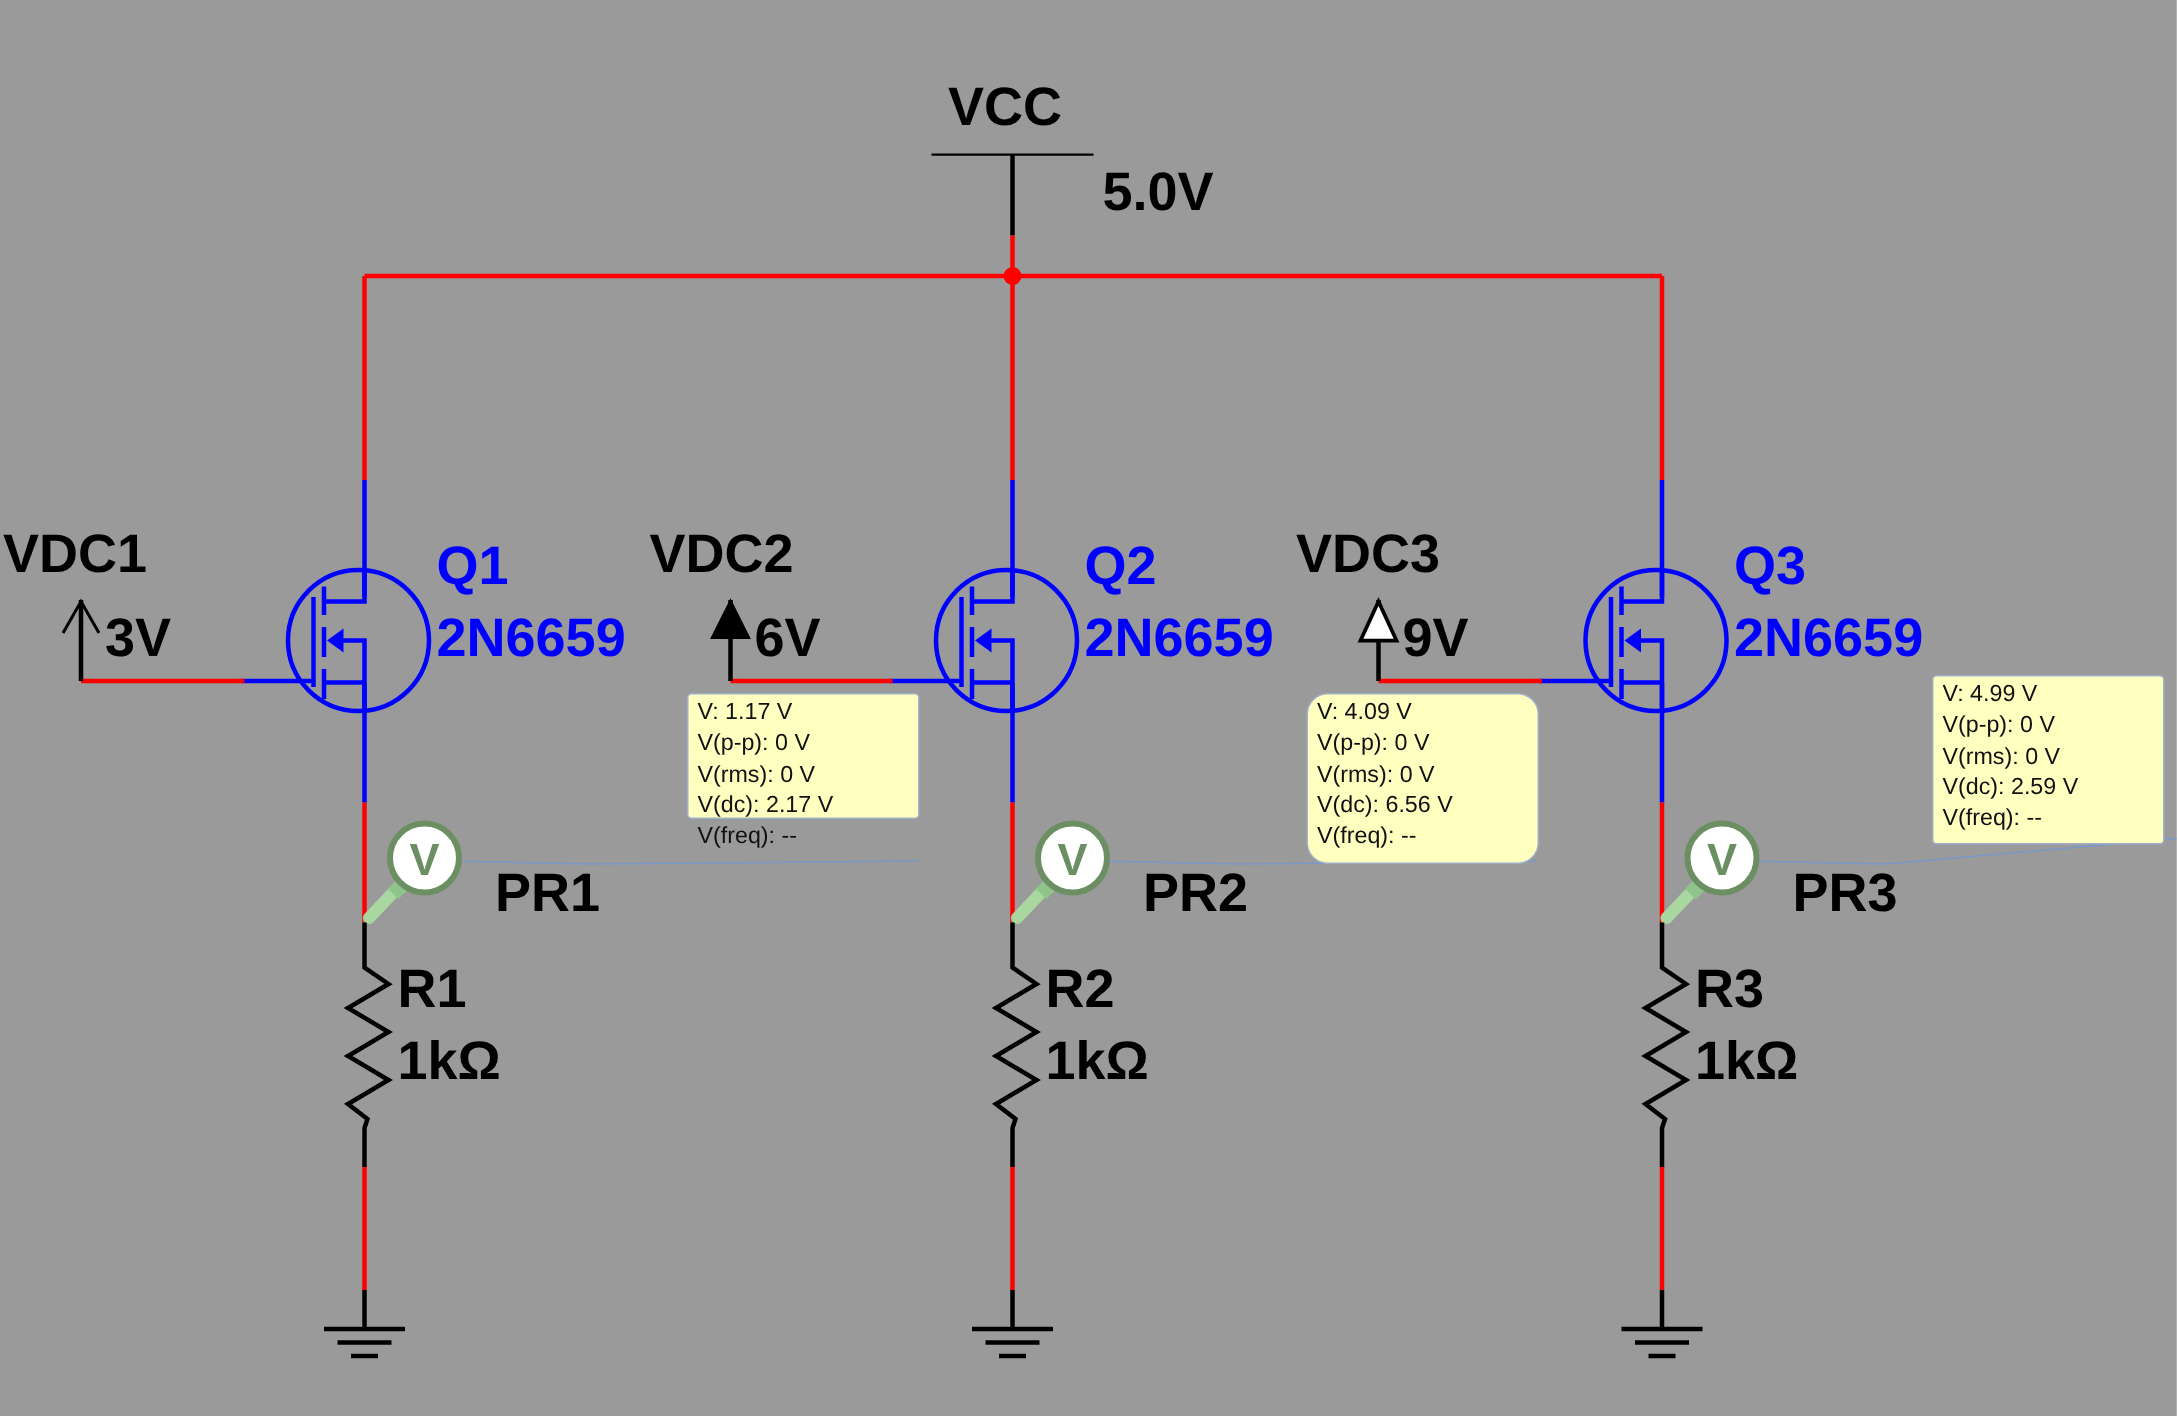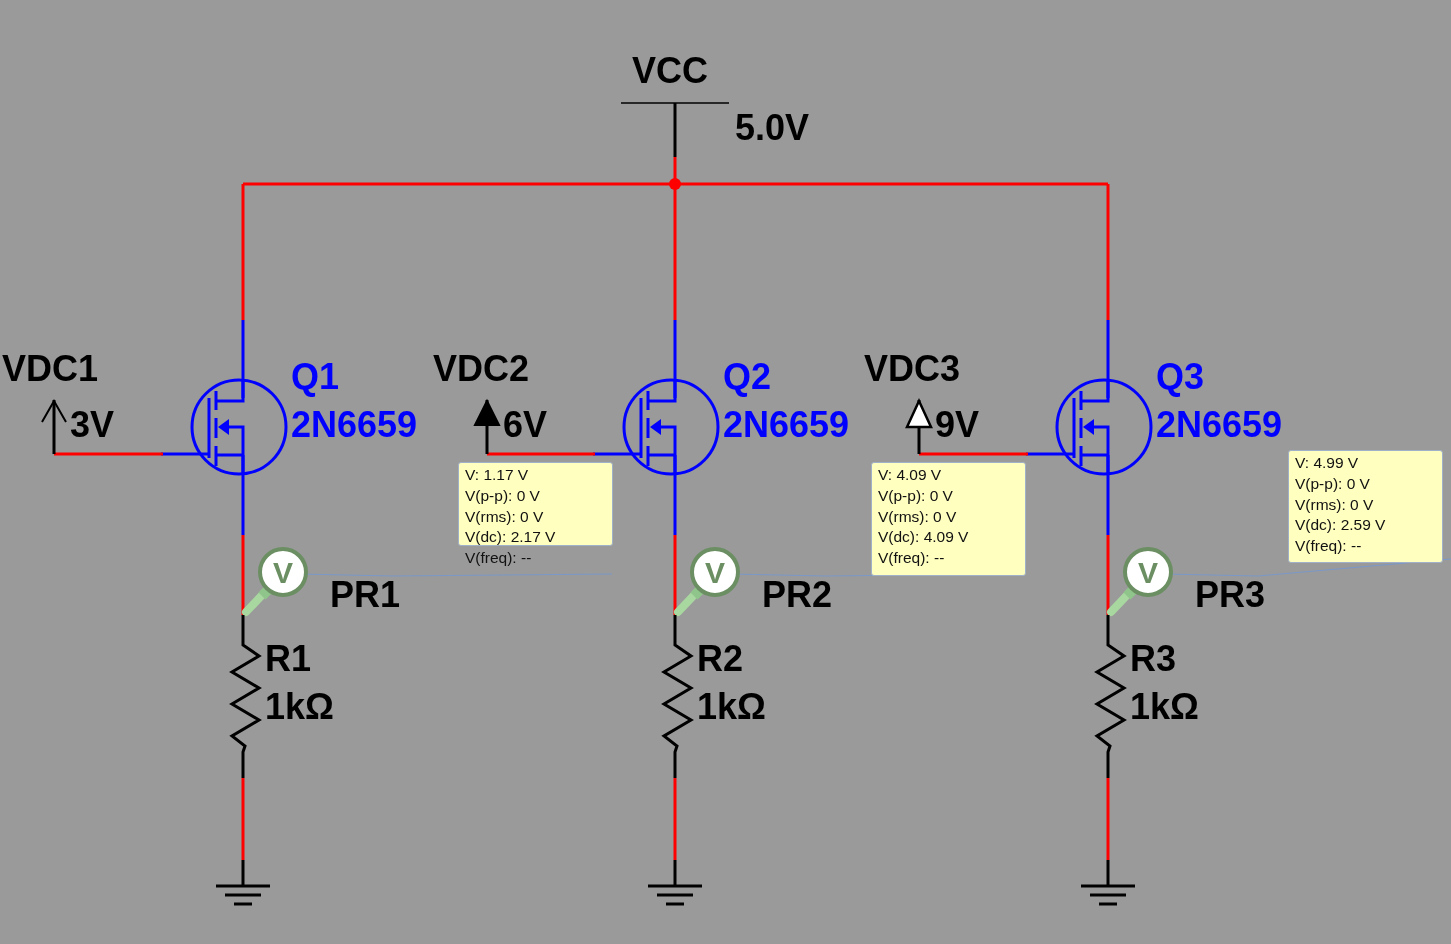--- a/index.html
+++ b/index.html
@@ -187,25 +187,25 @@
   </svg>
 
   <div id="probe-boxes">
       <div class="probe-box" style="left: 458px; top: 462px; width: 155px; height: 84px;">
         <div>V: 1.17 V</div>
         <div>V(p-p): 0 V</div>
         <div>V(rms): 0 V</div>
         <div>V(dc): 2.17 V</div>
         <div>V(freq): --</div>
       </div>
-      <div class="probe-box" style="left: 871px; top: 462px; width: 155px; height: 114px;">
+      <div class="probe-box" style="left: 871px; top: 462px; width: 155px; height: 114px; border-radius: 14px;">
         <div>V: 4.09 V</div>
         <div>V(p-p): 0 V</div>
         <div>V(rms): 0 V</div>
-        <div>V(dc): 4.09 V</div>
+        <div>V(dc): 6.56 V</div>
         <div>V(freq): --</div>
       </div>
       <div class="probe-box" style="left: 1288px; top: 450px; width: 155px; height: 113px;">
         <div>V: 4.99 V</div>
         <div>V(p-p): 0 V</div>
         <div>V(rms): 0 V</div>
         <div>V(dc): 2.59 V</div>
         <div>V(freq): --</div>
       </div>
     </div>

